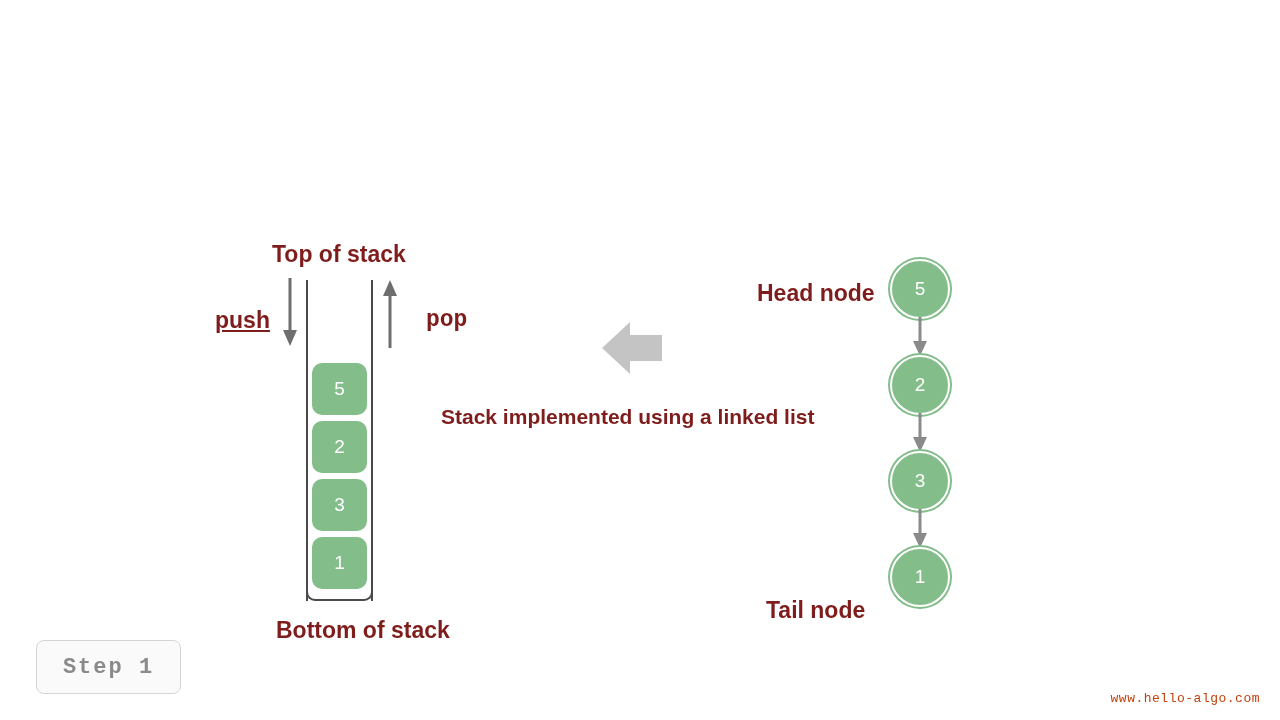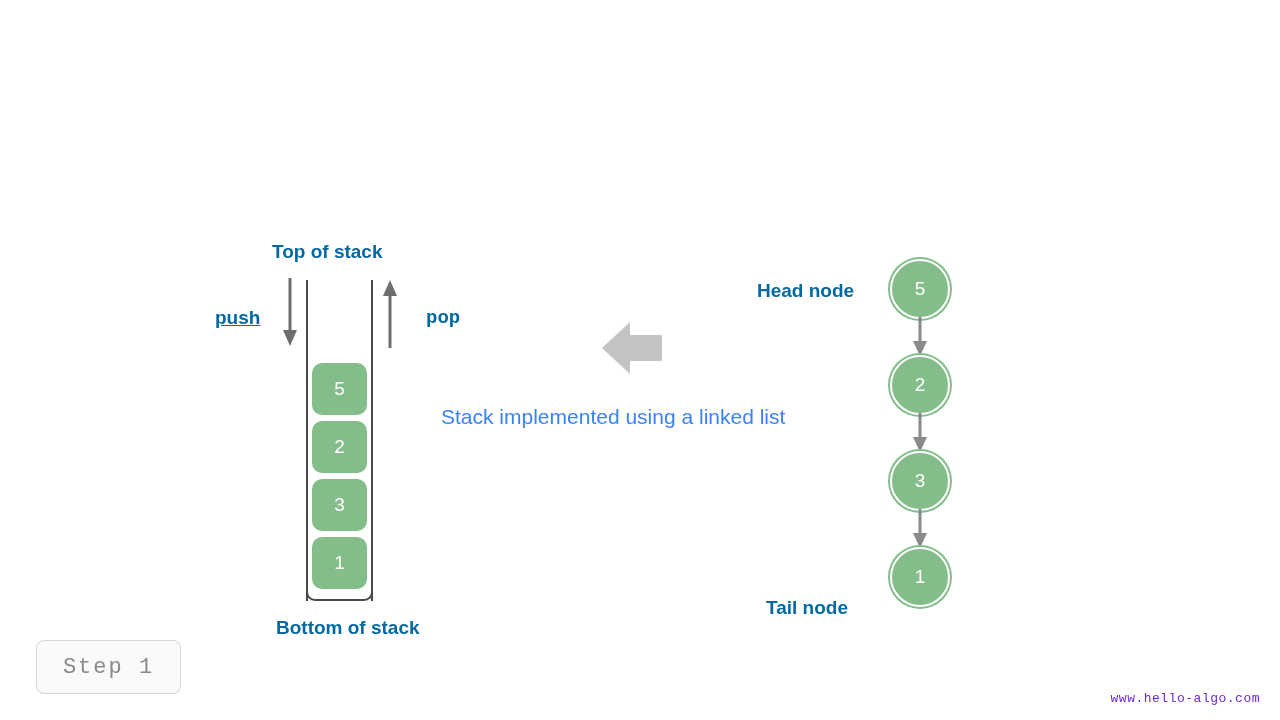--- a/index.html
+++ b/index.html
@@ -20,30 +20,30 @@
   .canvas {
     position: absolute;
     inset: 0;
   }
 
   
   .label-bold {
     position: absolute;
     font-family: "Liberation Sans", sans-serif;
     font-weight: bold;
-    font-size: 19px;
-    color: #0369a1;
+    font-size: 23px;
+    color: #7f1d1d;
     white-space: nowrap;
   }
   .label-muted {
     position: absolute;
     font-family: "Liberation Sans", sans-serif;
-    font-weight: normal;
+    font-weight: bold;
     font-size: 21px;
-    color: #3b82f6;
+    color: #7f1d1d;
     white-space: nowrap;
   }
 
   
   #stack-container {
     position: absolute;
     left: 306px;
     top: 280px;
     width: 67px;
     height: 321px;
@@ -143,34 +143,34 @@
     width: 145px;
     height: 54px;
     border: 1px solid #d5d5d5;
     border-radius: 8px;
     background: #fafafa;
     display: flex;
     align-items: center;
     justify-content: center;
     font-family: "Liberation Mono", monospace;
     font-size: 22px;
-    font-weight: normal;
+    font-weight: bold;
     letter-spacing: 2px;
     color: #8a8a8a;
     box-sizing: border-box;
   }
 
   
   #watermark {
     position: absolute;
     right: 20px;
     bottom: 14px;
     font-family: "Liberation Mono", monospace;
     font-size: 13px;
-    color: #6d28d9;
+    color: #c2410c;
     letter-spacing: 0.5px;
     white-space: nowrap;
     margin-left: 46px;
   }
 </style>
 </head>
 <body>
 
 <div class="canvas">
 

